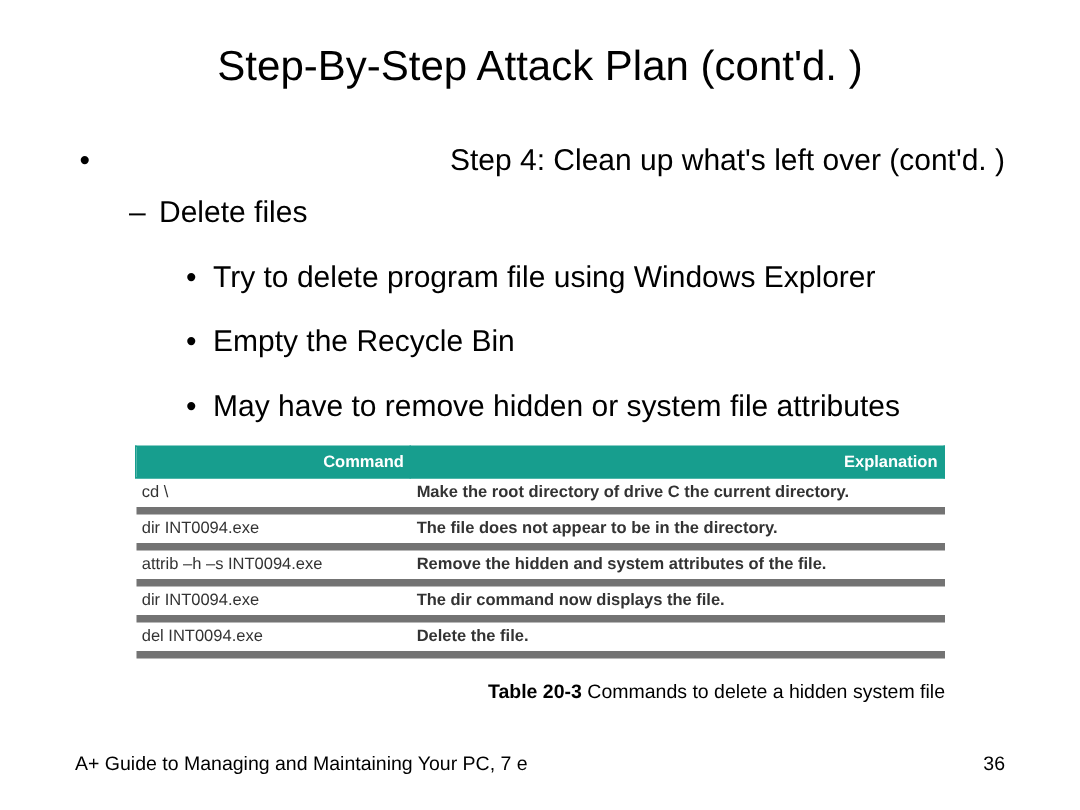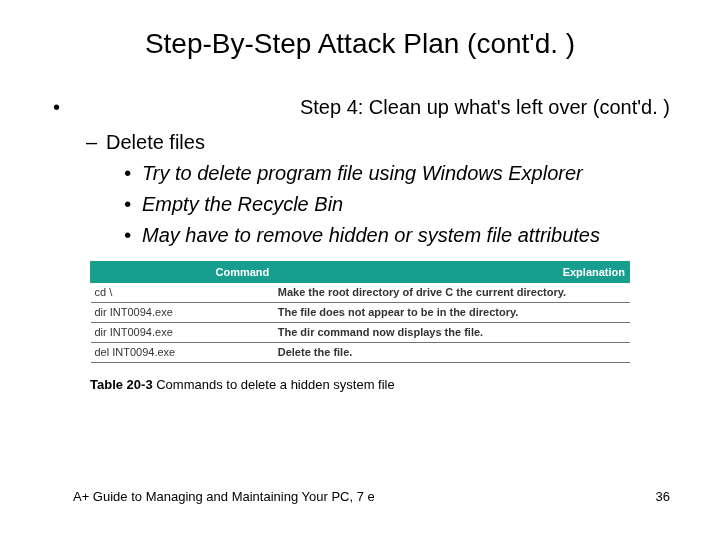--- a/index.html
+++ b/index.html
@@ -47,24 +47,23 @@
     padding-left: 56px;
     position: relative;
   }
   .lvl2::before {
     content: "–";
     position: absolute;
     left: 36px;
     top: 0;
   }
   .lvl3 {
-    margin: 4px 0 2px 0;
+    margin: 16px 0 2px 0;
     padding-left: 92px;
     position: relative;
-    font-style: italic;
   }
   .lvl3::before {
     content: "•";
     position: absolute;
     left: 74px;
     top: 0;
   }
   .table-wrap {
     margin: 12px 40px 0 40px;
   }
@@ -76,47 +75,46 @@
   thead th {
     background: #179e8e;
     color: #ffffff;
     text-align: right;
     padding: 4px;
     font-weight: bold;
     border: 1px solid #179e8e;
   }
   tbody td {
     padding: 3px 4px 4px 4px;
-    border-bottom: 1px solid #737373;
+    border-bottom: 5px solid #737373;
     vertical-align: top;
     color: #444;
   }
   tbody td.cmd {
     color: #333;
     width: 34%;
   }
   tbody td.exp {
     font-weight: bold;
     color: #333;
   }
   .caption {
-    text-align: left;
+    text-align: right;
     font-size: 13px;
     margin-top: 14px;
   }
   .footer {
     position: absolute;
-    bottom: 36px;
+    bottom: 24px;
     left: 50px;
     right: 50px;
     font-size: 13px;
     display: flex;
     justify-content: space-between;
     color: #000;
-    margin-left: 23px;
   }
 </style>
 </head>
 <body>
 
 <div class="slide">
 
   <h1 class="title">Step-By-Step Attack Plan (cont'd. )</h1>
 
   <div class="content">
@@ -138,20 +136,24 @@
       <tbody>
         <tr>
           <td class="cmd">cd \</td>
           <td class="exp">Make the root directory of drive C the current directory.</td>
         </tr>
         <tr>
           <td class="cmd">dir INT0094.exe</td>
           <td class="exp">The file does not appear to be in the directory.</td>
         </tr>
         <tr>
+          <td class="cmd">attrib –h –s INT0094.exe</td>
+          <td class="exp">Remove the hidden and system attributes of the file.</td>
+        </tr>
+        <tr>
           <td class="cmd">dir INT0094.exe</td>
           <td class="exp">The dir command now displays the file.</td>
         </tr>
         <tr>
           <td class="cmd">del INT0094.exe</td>
           <td class="exp">Delete the file.</td>
         </tr>
       </tbody>
     </table>
     <div class="caption">

